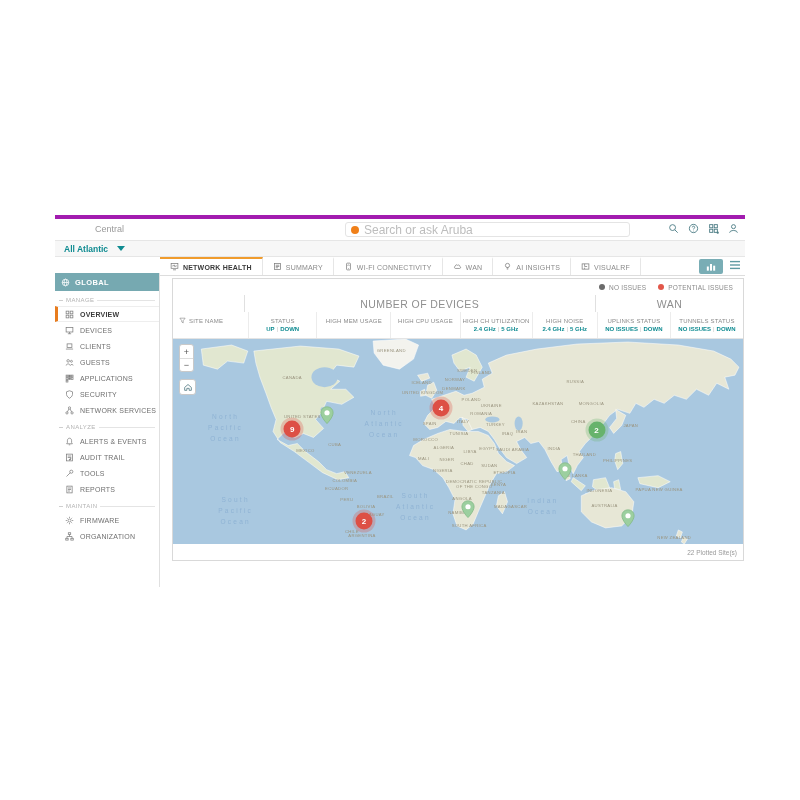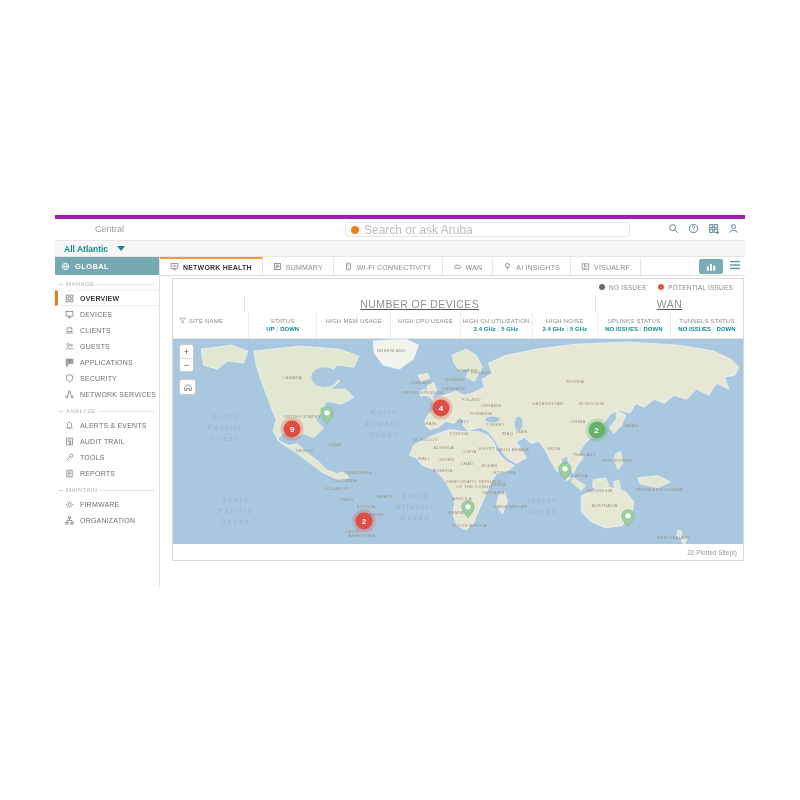--- a/index.html
+++ b/index.html
@@ -19,21 +19,21 @@
   .topicons { position:absolute; right:6px; top:4px; display:flex; gap:9px; align-items:center; }
   .topicons .ic svg { width:11px; height:11px; }
 
   
   .filterbar { height:16px; background:#f7f7f7; border-bottom:1px solid #e6e6e6; display:flex; align-items:center; padding-left:4px; gap:5px; }
   .filterbar .label { color:#0f8b91; font-weight:bold; font-size:8.5px; }
   .caret-down { width:0; height:0; border-left:4px solid transparent; border-right:4px solid transparent; border-top:5px solid #0f8b91; margin-left:4px; }
 
   
   .body { display:flex; height:330px; }
-  .sidebar { width:105px; border-right:1px solid #e0e0e0; background:#fff; flex:none; }
+  .sidebar { width:105px; border-right:1px solid #e0e0e0; background:#fff; flex:none;margin-top:16px; }
   .global-hdr { height:18px; background:#76a9b1; color:#fff; display:flex; align-items:center; gap:5px; padding-left:6px;
                 font-size:7.5px; font-weight:bold; letter-spacing:.4px; }
   .global-hdr svg { width:9px; height:9px; }
   .section-label { display:flex; align-items:center; color:#b3b3b3; font-size:6px; letter-spacing:.4px; padding:6px 4px 3px 4px; gap:3px; }
   .section-label:before { content:""; width:4px; border-top:1px solid #cfcfcf; }
   .section-label .rule { flex:1; border-top:1px solid #e4e4e4; }
   .side-item { display:flex; align-items:center; gap:6px; height:16px; padding-left:7px; color:#6f6f6f; font-size:7px;
                letter-spacing:.2px; cursor:pointer; border-left:3px solid transparent; }
   .side-item .ic { display:inline-flex; }
   .side-item .ic svg { width:9px; height:9px; }
@@ -54,21 +54,21 @@
   .btn-list svg { width:12px; height:10px; }
 
   
   .panel-wrap { flex:1; position:relative; background:#fff; }
   .panel { position:absolute; left:12px; right:1px; top:2px; height:283px; border:1px solid #d9d9d9; background:#fff;
            display:flex; flex-direction:column; }
   .legend-row { height:16px; display:flex; justify-content:flex-end; align-items:center; gap:12px; padding-right:10px; }
   .legend-item { display:flex; align-items:center; gap:4px; font-size:6.5px; color:#8a8a8a; letter-spacing:.2px; }
   .legend-dot { width:6px; height:6px; border-radius:50%; }
 
-  .group-row { height:17px; display:flex; align-items:flex-end;text-decoration:underline; }
+  .group-row { height:17px; display:flex; align-items:flex-end; }
   .group-cell { text-align:center; font-size:10.5px; color:#8f8f8f; letter-spacing:.4px; align-self:stretch; display:flex; align-items:center; justify-content:center; }
   .group-sep { border-left:1px solid #e0e0e0; }
 
   .cols-row { height:27px; display:flex; border-bottom:1px solid #e4e4e4; }
   .col-cell { display:flex; flex-direction:column; justify-content:center; align-items:center; gap:2px; min-width:0; }
   .col-cell + .col-cell { border-left:1px solid #ececec; }
   .col-label { font-size:6px; color:#8a8a8a; letter-spacing:.2px; white-space:nowrap; display:flex; align-items:center; gap:3px; }
   .col-sub { font-size:6px; font-weight:bold; color:#0f8b91; white-space:nowrap; min-height:7px; }
   .col-sub .pipe { color:#c2c2c2; font-weight:normal; padding:0 2px; }
   .col-cell.first { align-items:flex-start; padding-left:6px; }

